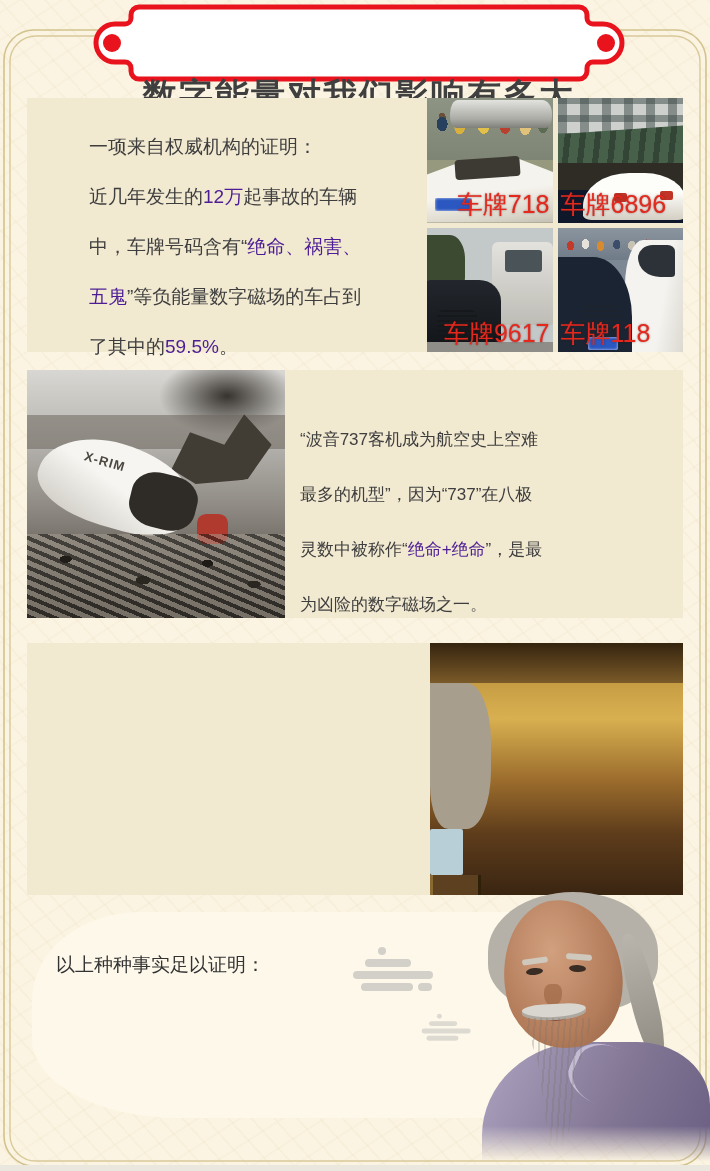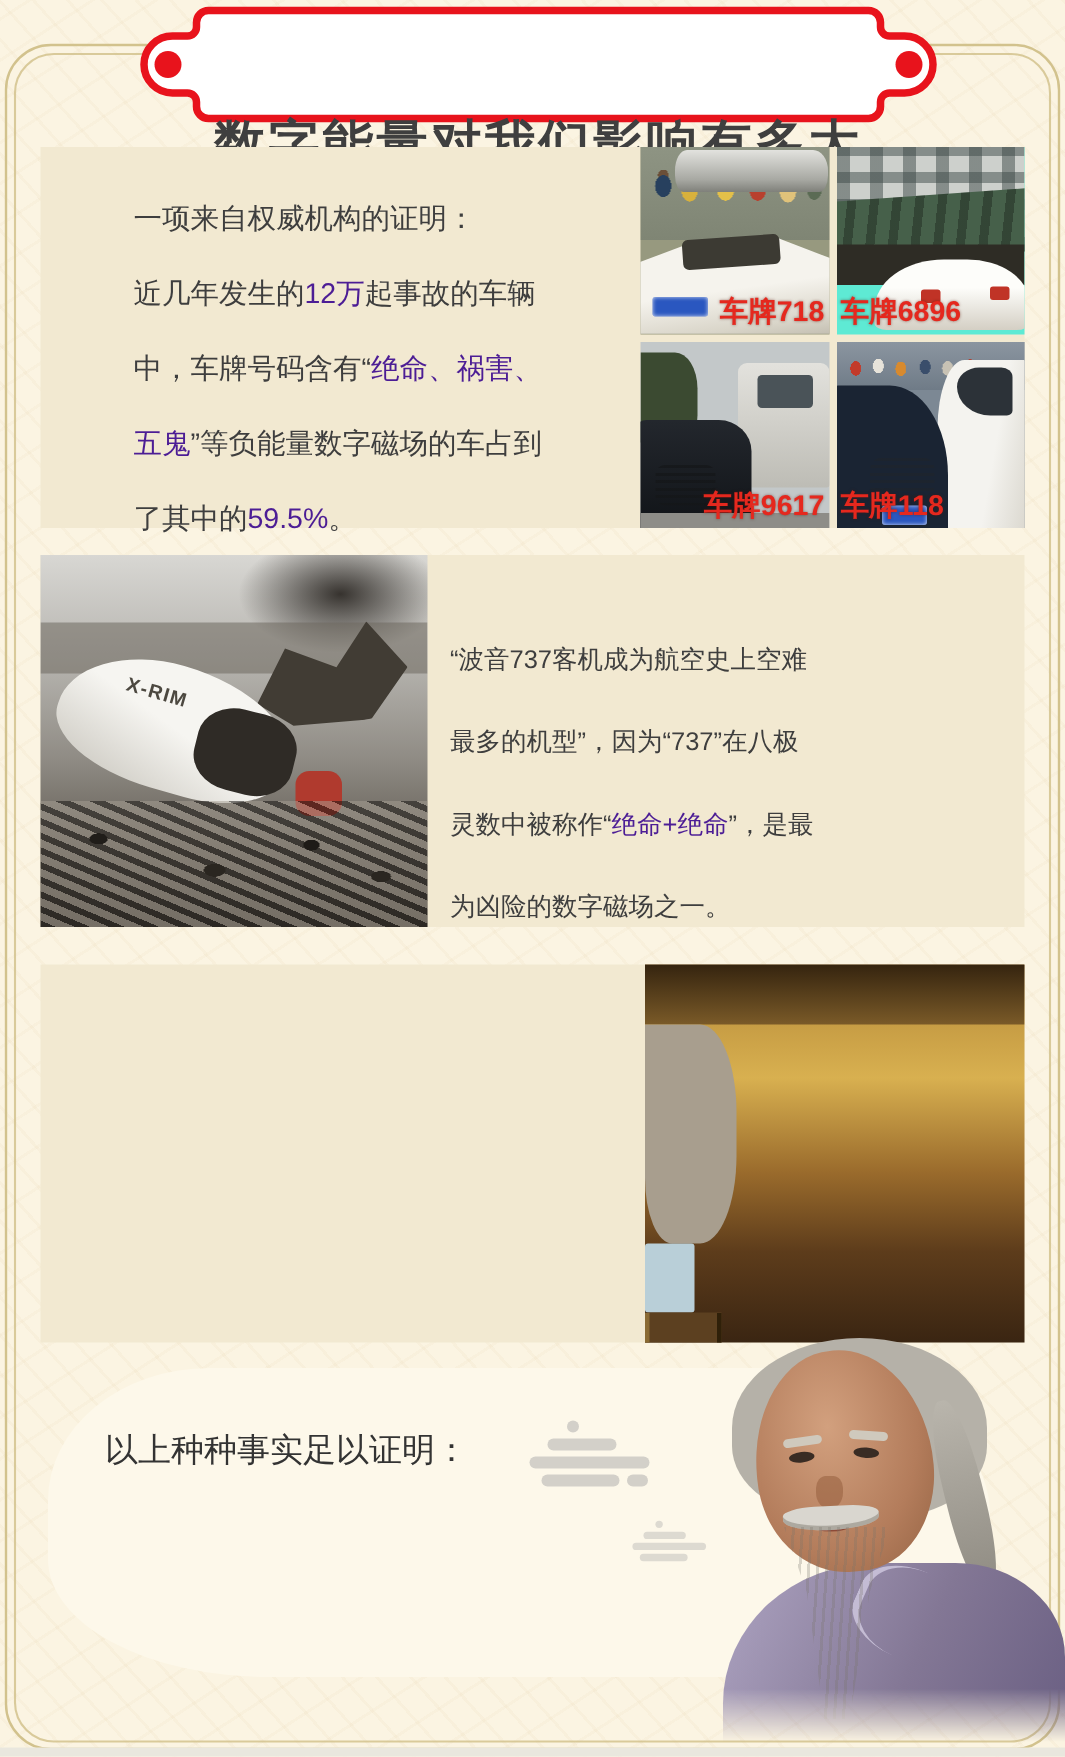--- a/index.html
+++ b/index.html
@@ -23,21 +23,21 @@
   .card{position:absolute;background:#f2e9d1;}
   .card-text{position:absolute;color:#3e3e3e;}
   .red{color:#4c1d95;}
 
   
   #card-accidents{left:27px;top:98px;width:656px;height:254px;}
   #card-accidents .card-text{left:30px;top:24px;width:385px;font-size:19px;line-height:50px;margin-left:32px;}
   .photo-grid{position:absolute;right:0;top:0;width:256px;height:254px;
     display:grid;grid-template-columns:1fr 1fr;grid-template-rows:1fr 1fr;gap:5px;}
   .photo{position:relative;overflow:hidden;}
-  .plate-label{position:absolute;bottom:2px;font-size:19px;font-weight:bold;color:#e5281e;
+  .plate-label{position:absolute;bottom:2px;font-size:25px;font-weight:normal;color:#e5281e;
     text-shadow:0 0 2px rgba(90,20,10,.55);white-space:nowrap;text-align:right;}
   .lbl-r{right:3px;} .lbl-l{left:3px;}
   .layer{position:absolute;}
 
   
   .p1{background:#97997f;}
   .p1 .crowd{left:0;top:0;width:100%;height:50%;
     background:
       radial-gradient(9px 12px at 12% 42%,#27405e 60%,transparent 61%),
       radial-gradient(9px 13px at 26% 46%,#d8b13c 60%,transparent 61%),
@@ -54,21 +54,21 @@
   .p1 .tanker{left:18%;top:2%;width:82%;height:22%;border-radius:8px 10px 6px 6px/50% 50% 40% 40%;
     background:linear-gradient(180deg,#e2e2de,#a8a9a3 70%,#7f807a);}
   .p1 .car{left:-4%;bottom:0;width:108%;height:56%;
     background:linear-gradient(172deg,#f5f3ed 55%,#d9d5c9 85%,#c2bdb0);
     clip-path:polygon(0 34%,30% 12%,68% 6%,100% 30%,100% 100%,0 100%);}
   .p1 .win{left:22%;top:48%;width:52%;height:16%;background:#3c3a33;transform:rotate(-4deg);border-radius:4px;}
   .p1 .plate{left:6%;bottom:9%;width:30%;height:11%;background:#2a57c0;border-radius:2px;
     box-shadow:inset 0 0 3px rgba(255,255,255,.8);}
 
   
-  .p2{background:#5eead4;}
+  .p2{background:#0f172a;}
   .p2 .bldg{left:0;top:0;width:100%;height:34%;
     background-color:#cdd0cc;
     background-image:repeating-linear-gradient(0deg,rgba(62,74,72,.5) 0 7px,transparent 7px 18px),
       repeating-linear-gradient(90deg,rgba(62,74,72,.5) 0 9px,transparent 9px 22px);}
   .p2 .tarp{left:-5%;top:26%;width:110%;height:34%;background:#46604a;transform:rotate(-4deg);
     background-image:repeating-linear-gradient(100deg,rgba(0,0,0,.28) 0 6px,transparent 6px 15px);}
   .p2 .under{left:0;top:52%;width:100%;height:22%;background:#2e2c25;}
   .p2 .sedan{right:-2%;bottom:2%;width:82%;height:38%;border-radius:45% 40% 8% 8%/70% 60% 10% 10%;
     background:linear-gradient(180deg,#fdfdfa 40%,#d4cfc4);}
   .p2 .tail{right:8%;bottom:18%;width:10%;height:7%;background:#c03326;border-radius:2px;
@@ -138,21 +138,21 @@
     background:linear-gradient(180deg,#6e4f23 0%,#c79d44 16%,#d8b050 30%,#9a6b2c 55%,#5d3c1b 76%,#3a2512 100%);}
   .photo-rest .ceiling{left:0;top:0;width:100%;height:16%;background:linear-gradient(180deg,#35240f,#7a5a28);}
   .photo-rest .panel{right:0;top:0;width:20%;height:100%;background:#5c4020;
     box-shadow:inset 3px 0 0 #8a6a33, inset -3px 0 0 #2f2009;}
   .photo-rest .lfigure{left:-4%;top:0;width:24%;height:58%;background:#a89e8e;border-radius:0 40% 40% 30%;}
   .photo-rest .winlight{left:17%;top:26%;width:13%;height:18%;background:#b9cfd8;border-radius:2px;}
 
   
   .blob{position:absolute;left:32px;top:912px;width:628px;height:206px;background:#fdf8ea;
     border-radius:110px 140px 120px 150px/90px 100px 110px 80px;}
-  .concl-line{position:absolute;left:70px;color:#333;font-size:22px;white-space:nowrap;}
+  .concl-line{position:absolute;left:56px;color:#333;font-size:19px;white-space:nowrap;}
   #cl0{top:952px;} #cl1{top:1004px;} #cl2{top:1055px;}
   .cloud{position:absolute;}
   #cloud1{left:352px;top:946px;width:88px;height:50px;}
   #cloud2{left:421px;top:1013px;width:54px;height:31px;opacity:.75;}
 
   
   .oldman{position:absolute;left:470px;top:892px;width:240px;height:272px;overflow:hidden;
     -webkit-mask-image:linear-gradient(180deg,#000 86%,transparent 99%);
             mask-image:linear-gradient(180deg,#000 86%,transparent 99%);}
   .oldman .hairback{position:absolute;left:18px;top:0;width:170px;height:120px;background:#b5b1a8;border-radius:50% 50% 40% 40%;}

